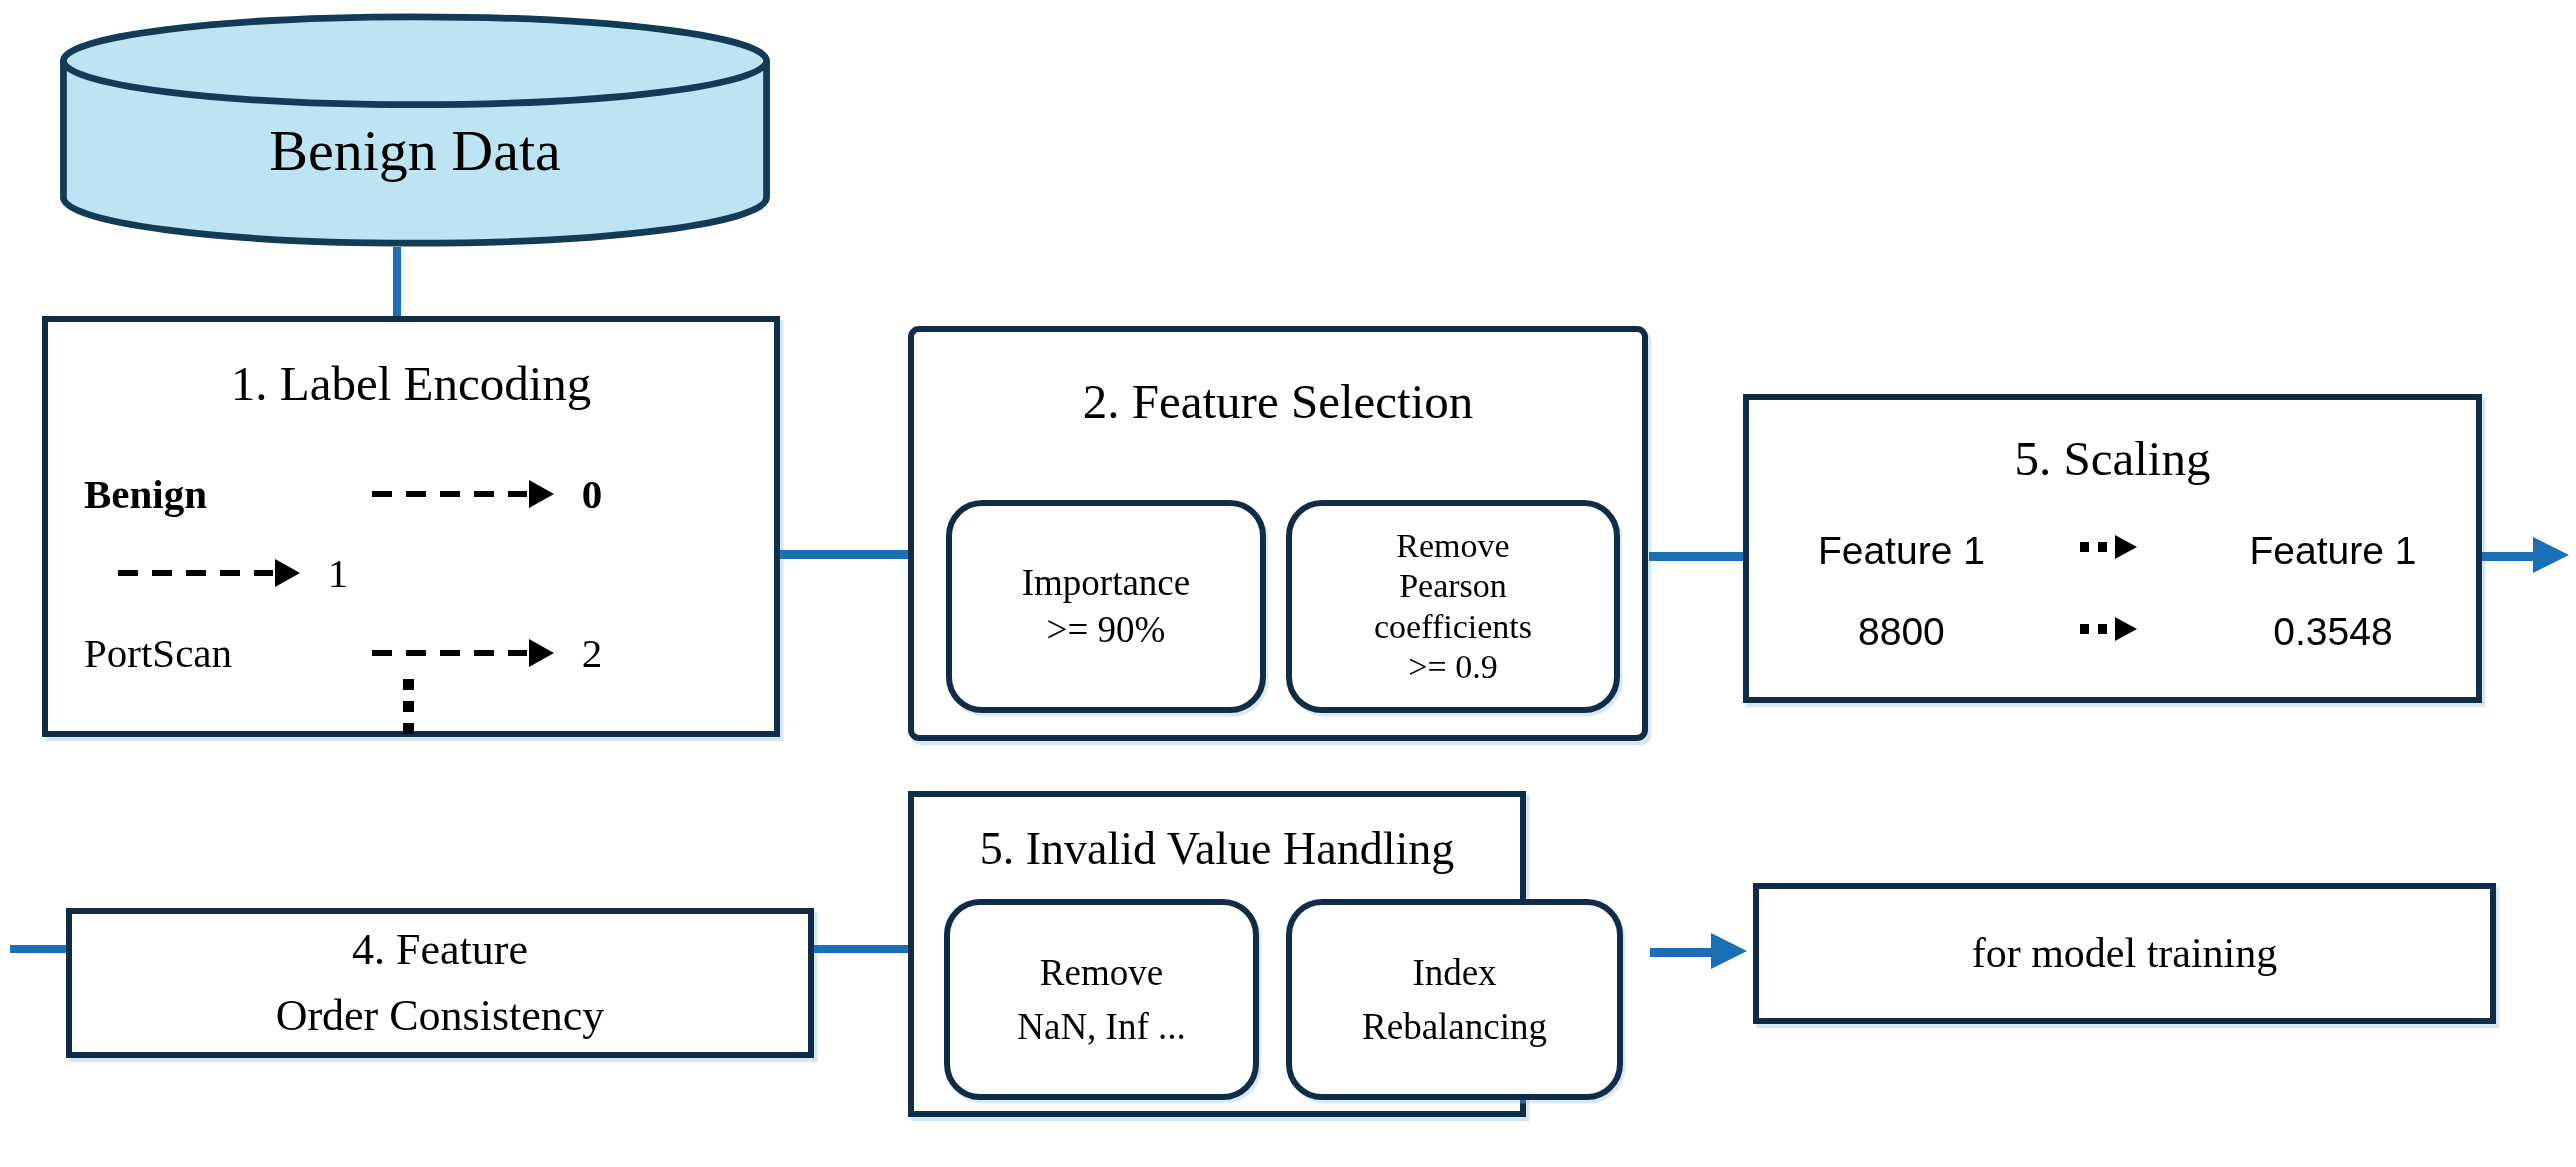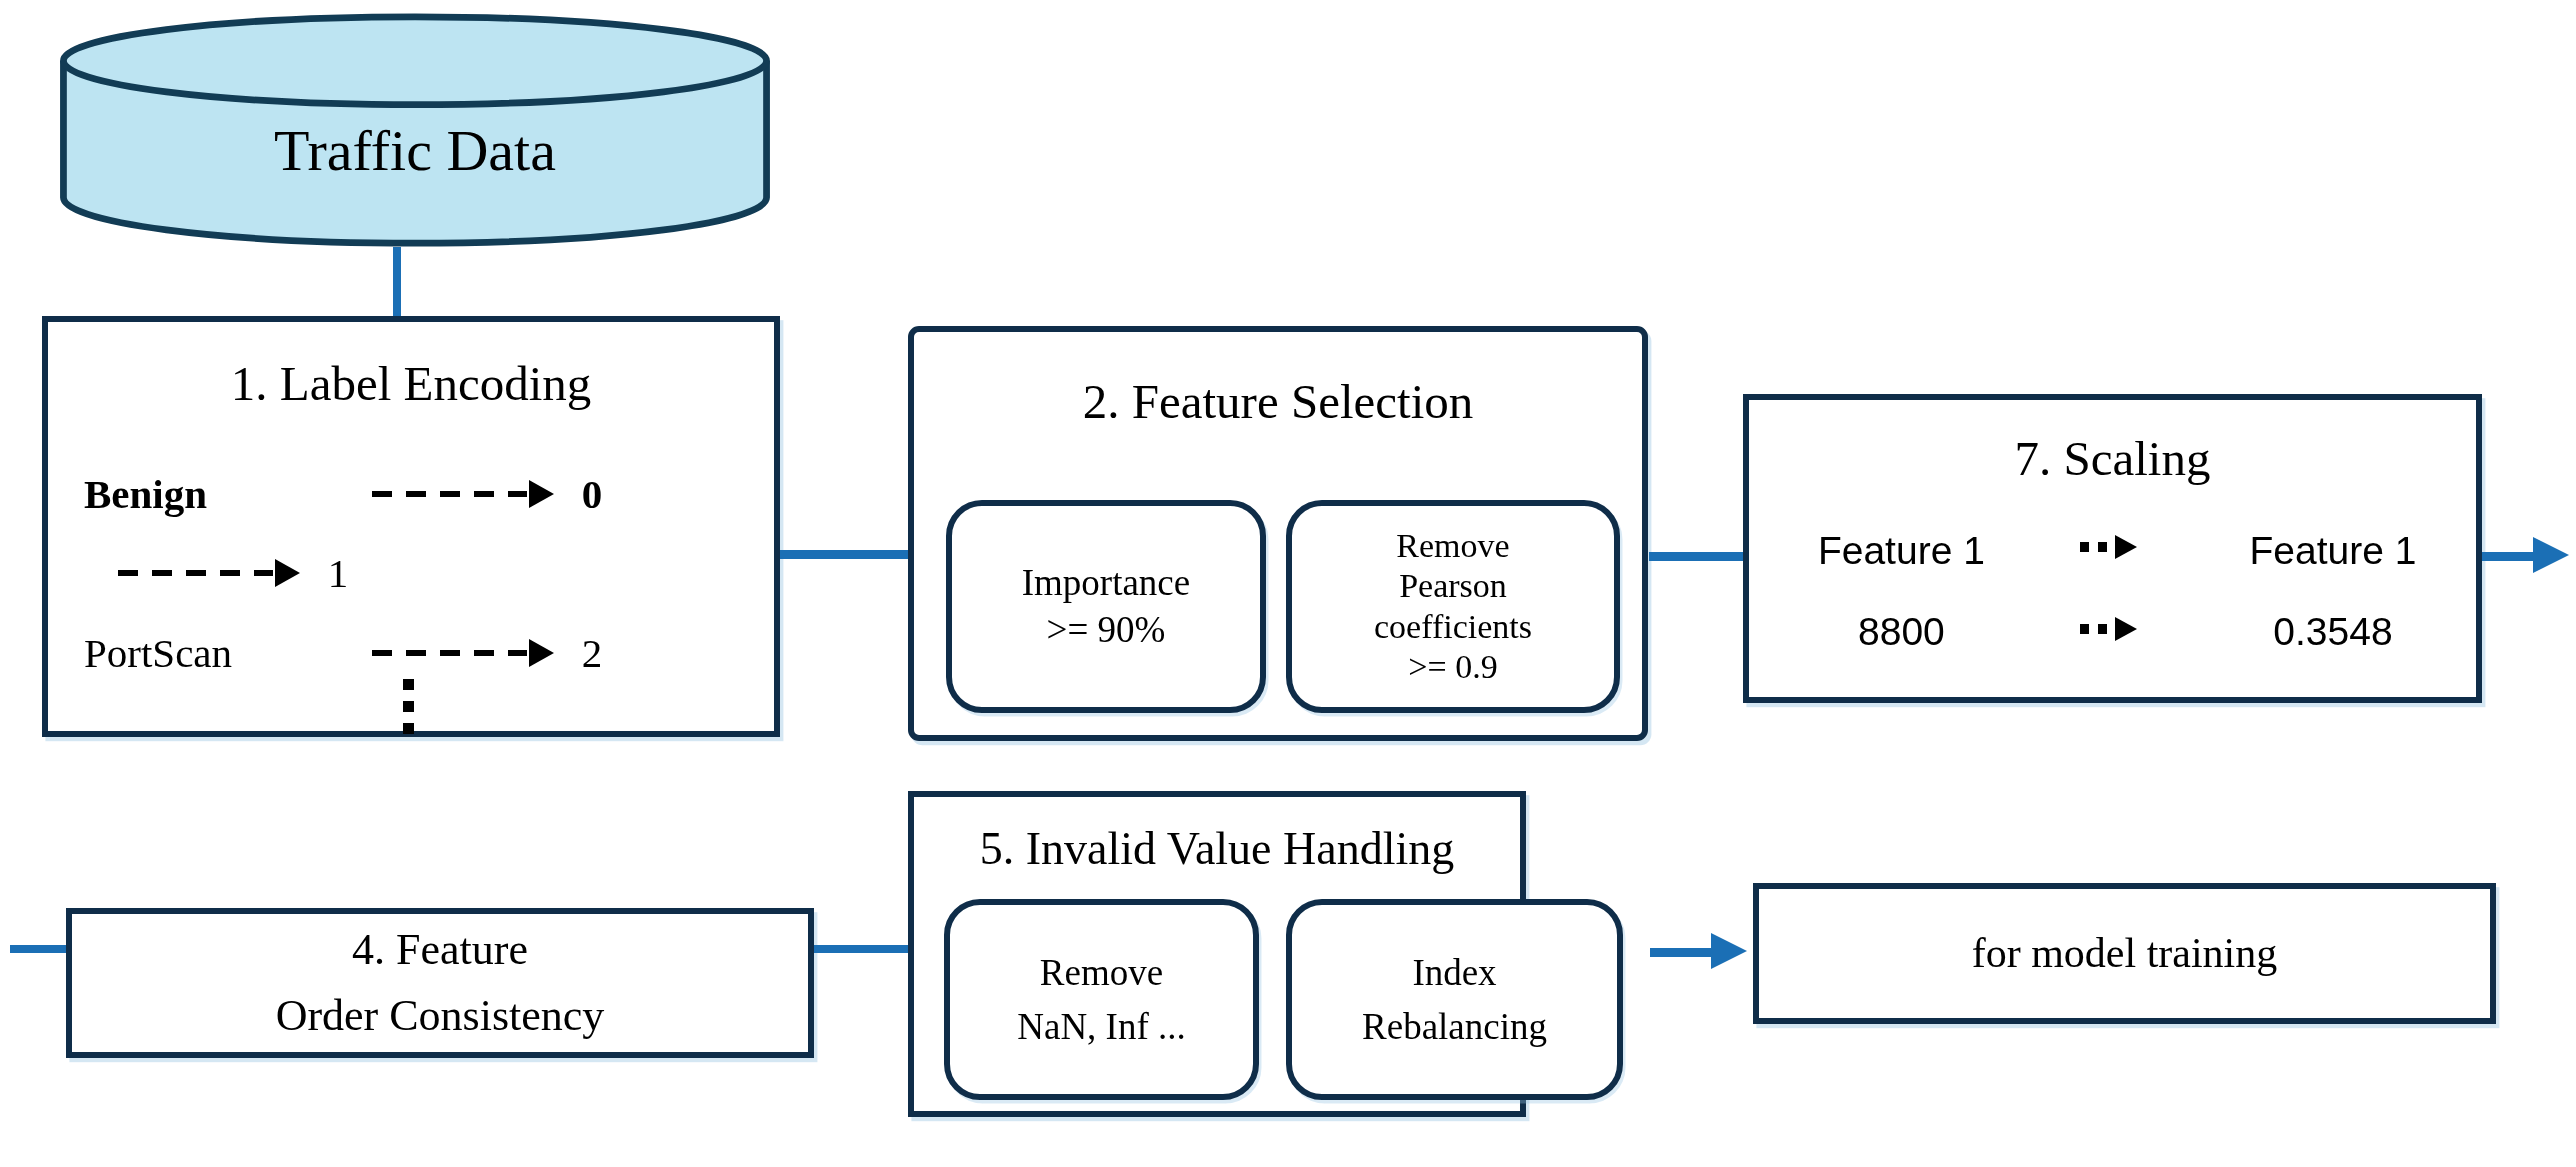--- a/index.html
+++ b/index.html
@@ -109,21 +109,21 @@
 </style>
 </head>
 <body>
 
 <div class="canvas">
 
   <svg class="abs" style="left:58px;top:10.2px;" width="714" height="240" viewBox="0 0 844 284">
     <path d="M6,60 L6,222 A416,54 0 0 0 838,222 L838,60" style="fill:var(--cyl-fill);stroke:var(--cyl-stroke);stroke-width:8;stroke-linejoin:round;"></path>
     <ellipse cx="422" cy="60" rx="416" ry="52" style="fill:var(--cyl-fill);stroke:var(--cyl-stroke);stroke-width:8;"></ellipse>
   </svg>
-  <div class="abs serif" style="left:58px;top:117px;width:714px;text-align:center;font-size:58px;">Traffic Data</div>
+  <div class="abs serif" style="left:58px;top:117px;width:714px;text-align:center;font-size:58px;">Benign Data</div>
 
   <div class="vline" style="left:393px;top:247px;width:7.6px;height:69px;"></div>
 
   <div class="node" style="left:42px;top:316px;width:738px;height:421px;">
     <div class="box-title serif" style="top:33px;font-size:49px;">1. Label Encoding</div>
 
     <div class="enc-row serif" style="top:146px;font-weight:bold;">
       <span class="enc-label">Benign</span>
       <span class="enc-arrow dashed-arrow">
           <span class="dashes"></span>
@@ -168,21 +168,21 @@
       <span class="line">Remove</span>
       <span class="line">Pearson</span>
       <span class="line">coefficients</span>
       <span class="line">&gt;= 0.9</span>
     </div>
   </div>
 
   <div class="hline" style="left:1649px;top:552px;width:95px;height:8.5px;"></div>
 
   <div class="node" style="left:1743px;top:394px;width:739px;height:309px;">
-    <div class="box-title serif" style="top:30px;font-size:49px;">7. Scaling</div>
+    <div class="box-title serif" style="top:30px;font-size:49px;">5. Scaling</div>
 
     <div class="scale-cell sans" style="left:25.4px;top:129px;width:254px;">Feature 1</div>
     <div class="dotted-arrow abs" style="left:296px;top:135px;width:127px;">
       <span class="dot"></span>
         <span class="dot"></span>
         <span class="head"></span>
     </div>
     <div class="scale-cell sans" style="left:457px;top:129px;width:254px;">Feature 1</div>
 
     <div class="scale-cell sans" style="left:25.4px;top:210px;width:254px;">8800</div>

